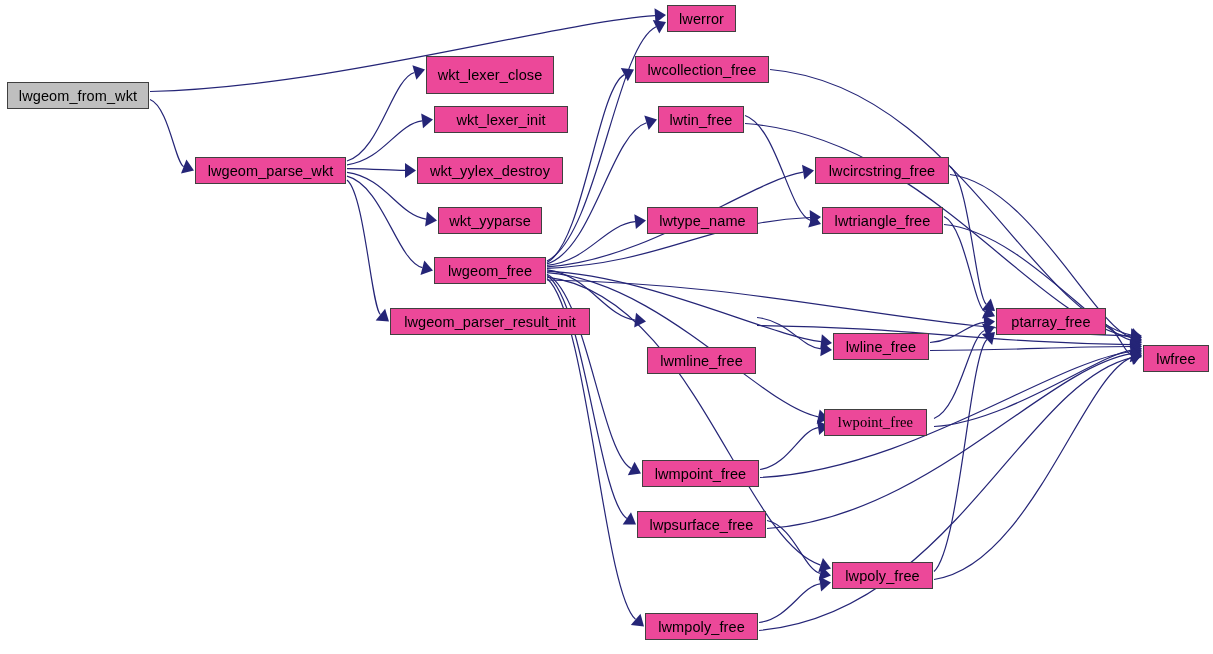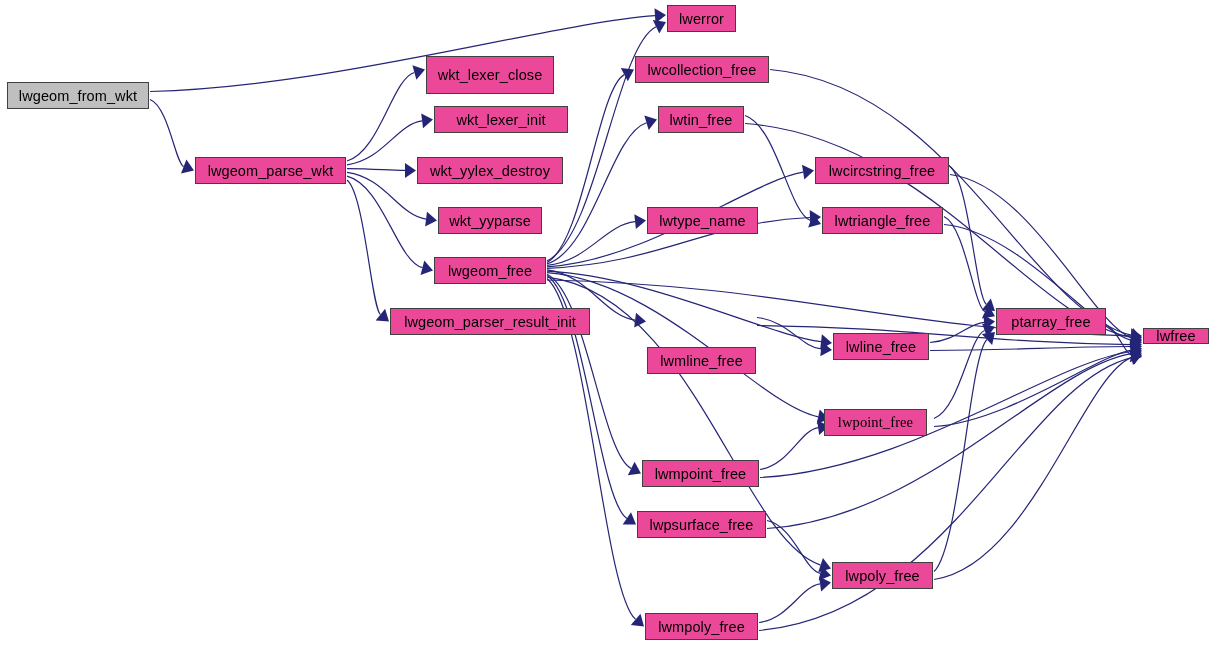--- a/index.html
+++ b/index.html
@@ -170,17 +170,17 @@
       </div>
       <div class="node" style="left: 824px; top: 409px; width: 103px; height: 27px; font-family: Liberation Serif, serif;">
         <span class="node-label">lwpoint_free</span>
       </div>
       <div class="node" style="left: 832px; top: 562px; width: 101px; height: 27px;">
         <span class="node-label">lwpoly_free</span>
       </div>
       <div class="node" style="left: 996px; top: 308px; width: 110px; height: 27px;">
         <span class="node-label">ptarray_free</span>
       </div>
-      <div class="node" style="left: 1143px; top: 328px; width: 66px; height: 16px;">
+      <div class="node" style="left: 1143px; top: 345px; width: 66px; height: 27px;">
         <span class="node-label">lwfree</span>
       </div>
     </div>
 </div>
 
 </body></html>

